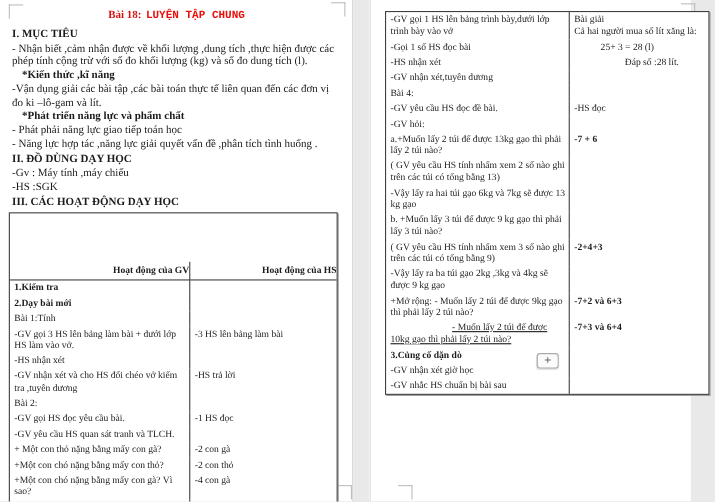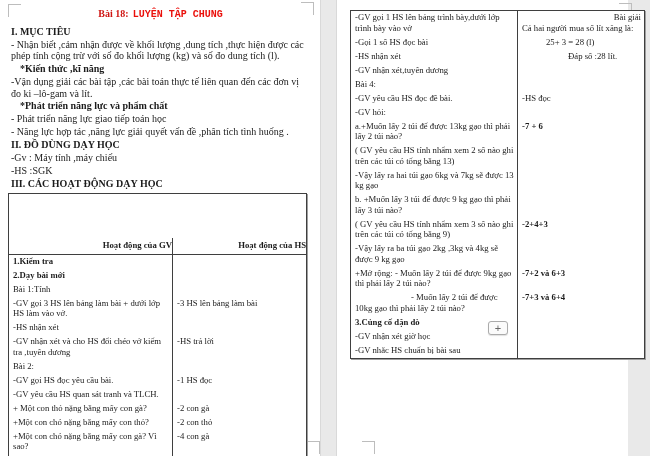--- a/index.html
+++ b/index.html
@@ -30,24 +30,24 @@
     font-size:8.7px;line-height:10.5px;
   }
   .t1{grid-template-columns:164px 1fr;width:297px;margin-top:4px;margin-left:-3px;}
   .t2{position:absolute;top:10px;left:14px;width:293px;grid-template-columns:167px 1fr;}
   .cell{padding:1px 3px 2.5px 4px;}
   .gv-cell{border-right:1px solid #3f3f3f;}
   .hs-cell{padding-left:4px;}
   .hdrcell{font-weight:bold;text-align:right;border-bottom:1px solid #3f3f3f;padding:2px 0 3px 0;margin-top:44px;}
   .gvh{border-right:1px solid #3f3f3f;}
   .b{font-weight:bold;}
-  .center{text-align:right;font-family:Liberation Serif, serif;}
+  .center{text-align:left;font-family:Liberation Serif, serif;}
   .indent1{padding-left:24px;}
   .indent2{padding-left:46px;}
-  .indent-deep{text-indent:56px;}
+  .indent-deep{text-indent:56px;text-decoration:underline;}
 
   .plus-btn{
     position:absolute;left:152px;top:321px;width:20px;height:14px;
     border:1px solid #ababab;border-radius:3px;background:#fbfbfb;
     color:#666;font-size:11px;line-height:11px;text-align:center;padding:0;
     font-family:"Liberation Sans","DejaVu Sans",sans-serif;
     box-shadow:0 1px 1px rgba(0,0,0,.12);cursor:pointer;
   }
 
   .mark{position:absolute;width:12px;height:12px;border:0 solid #bdbdbd;}
@@ -71,21 +71,21 @@
     <div class="doc-subtitle">
       <span class="lesson-prefix">Bài 18:</span><span class="lesson-name">LUYỆN TẬP CHUNG</span>
     </div>
 
     <div class="intro">
         <div class="iline b">I. MỤC TIÊU</div>
         <div class="iline">- Nhận biết ,cảm nhận được về khối lượng ,dung tích ,thực hiện được các phép tính cộng trừ với số đo khối lượng (kg) và số đo dung tích (l).</div>
         <div class="iline b ind">*Kiến thức ,kĩ năng</div>
         <div class="iline">-Vận dụng giải các bài tập ,các bài toán thực tế liên quan đến các đơn vị đo ki –lô-gam và lít.</div>
         <div class="iline b ind">*Phát triển năng lực và phẩm chất</div>
-        <div class="iline">- Phát triển năng lực giao tiếp toán học</div>
+        <div class="iline">- Phát phải năng lực giao tiếp toán học</div>
         <div class="iline">- Năng lực hợp tác ,năng lực giải quyết vấn đề ,phân tích tình huống .</div>
         <div class="iline b">II. ĐỒ DÙNG DẠY HỌC</div>
         <div class="iline">-Gv : Máy tính ,máy chiếu</div>
         <div class="iline">-HS :SGK</div>
         <div class="iline b">III. CÁC HOẠT ĐỘNG DẠY HỌC</div>
       </div>
 
     <div class="gvtable t1">
       <div class="cell hdrcell gvh">Hoạt động của GV</div>
       <div class="cell hdrcell hsh">Hoạt động của HS</div>

